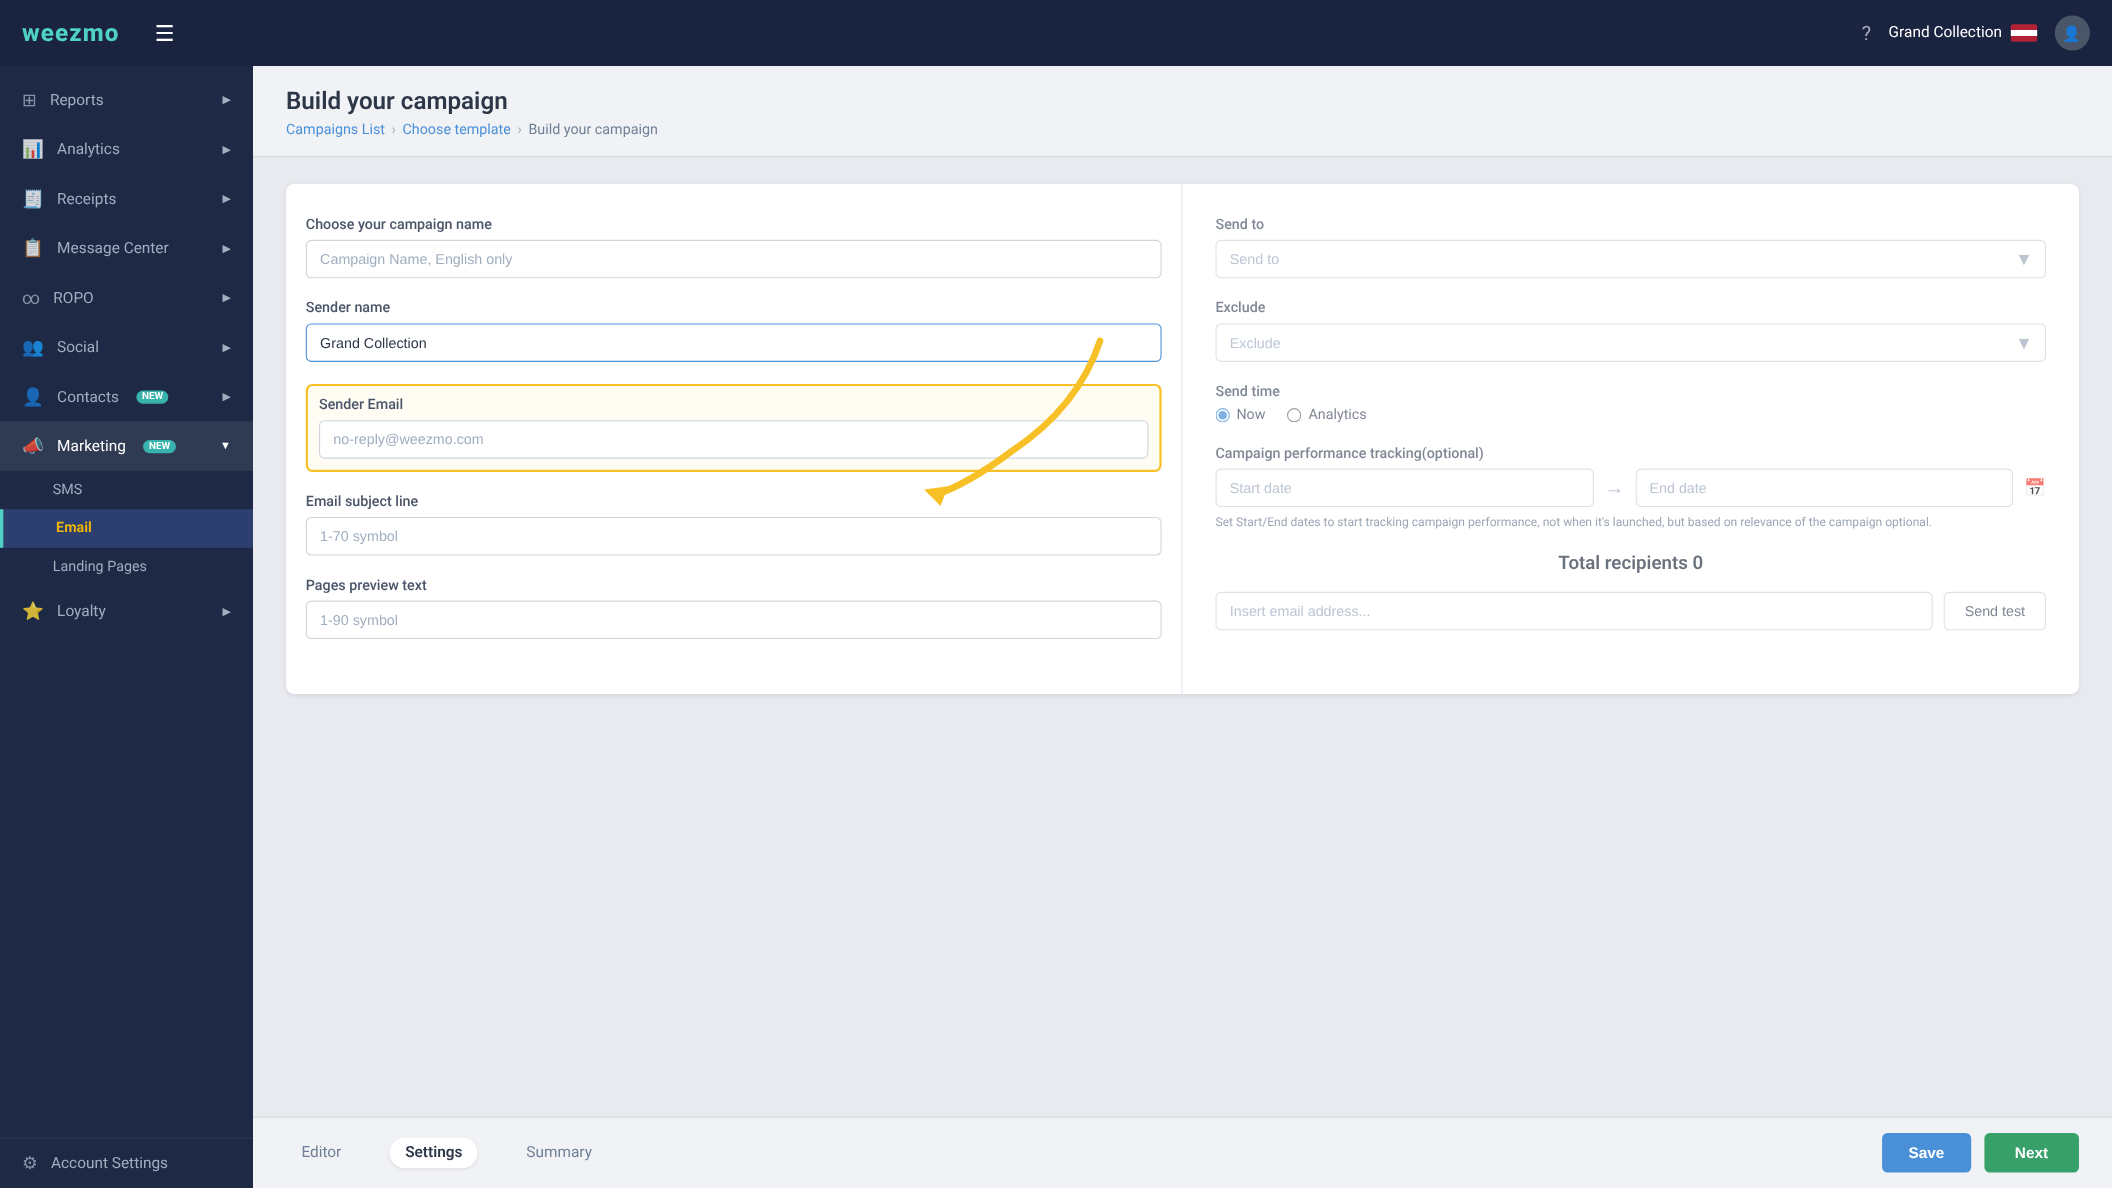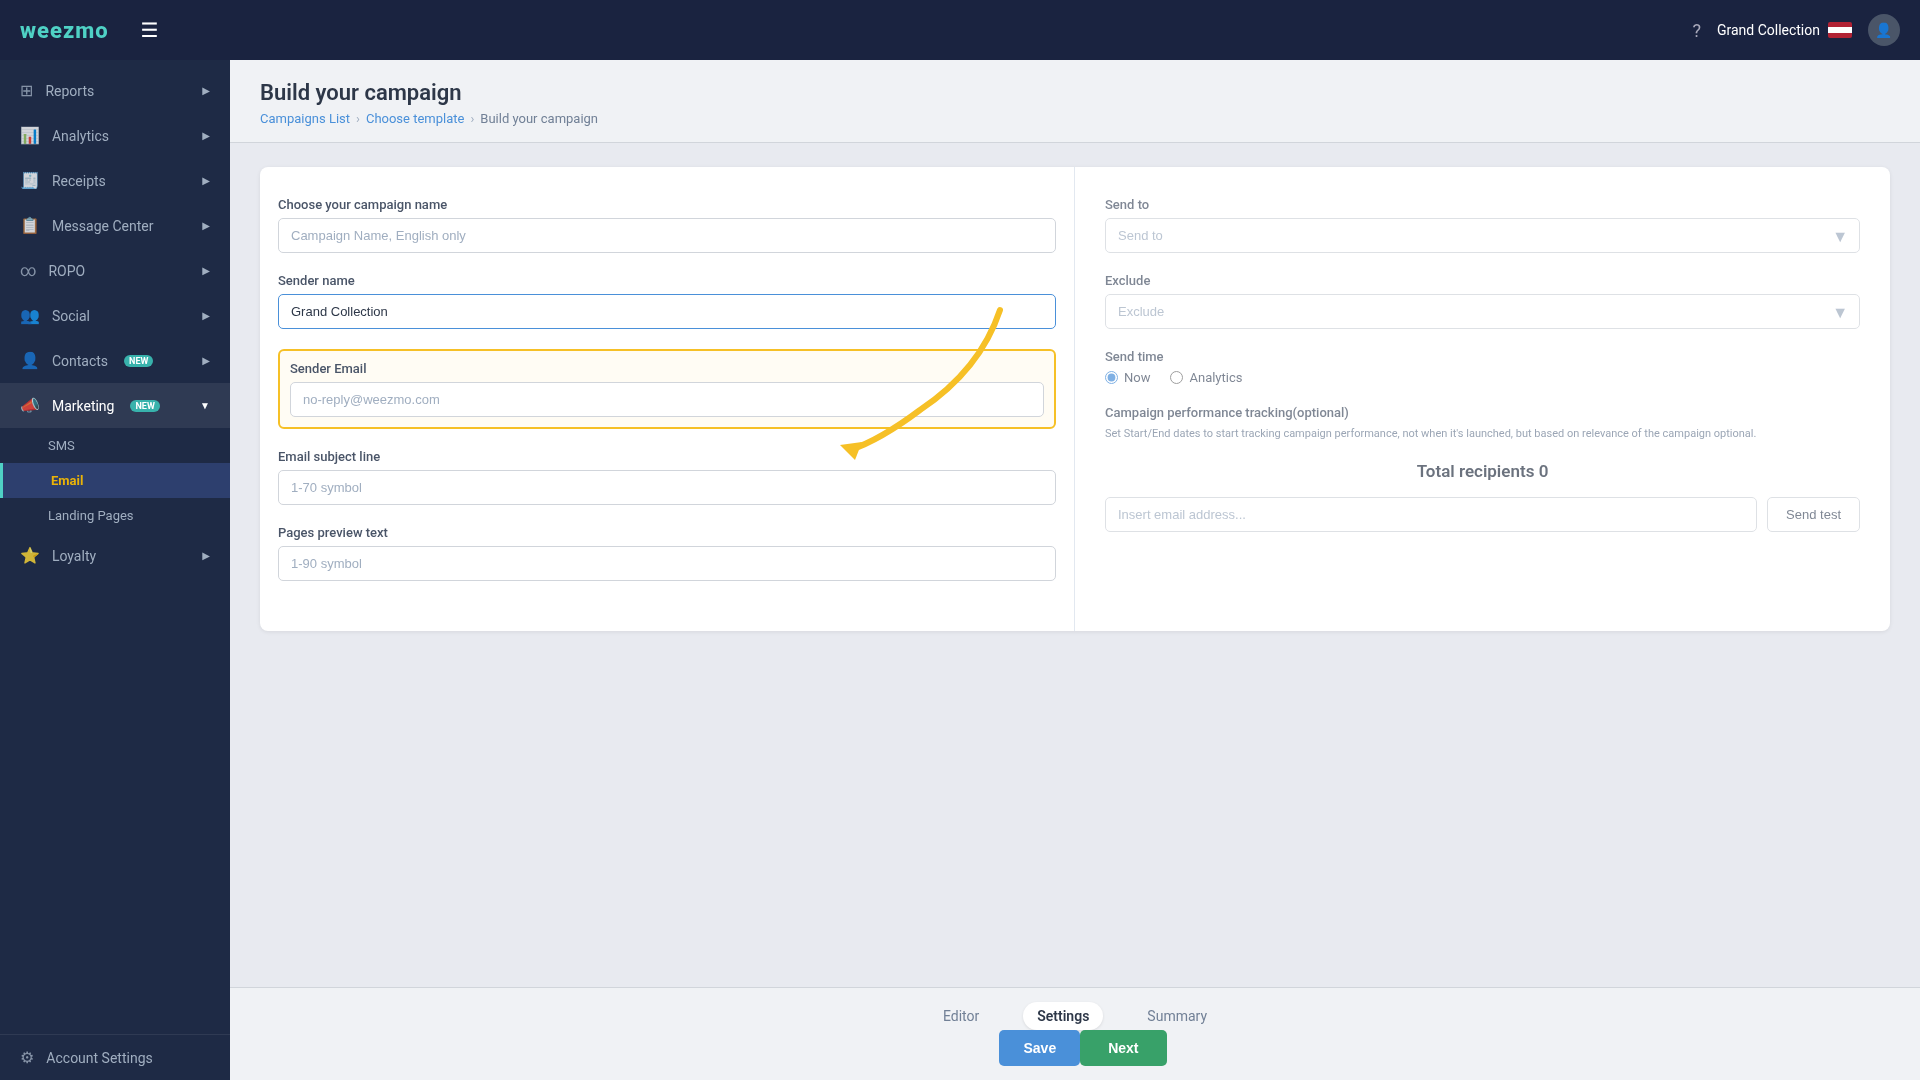--- a/index.html
+++ b/index.html
@@ -213,32 +213,31 @@
     }
 
     
     .bottom-bar {
       background: #f0f2f5;
       border-top: 1px solid #d1d5db;
       padding: 14px 30px;
       display: flex;
       align-items: center;
       justify-content: space-between;
-      flex-direction: column;
     }
     .step-tabs { display: flex; gap: 30px; align-items: center; }
     .step-tab {
       font-size: 14px;
       color: #718096;
       cursor: pointer;
       padding: 6px 14px;
       border-radius: 20px;
     }
     .step-tab.active { background: #fff; color: #2d3748; font-weight: 600; box-shadow: 0 1px 3px rgba(0,0,0,0.1); }
-    .bottom-actions { display: flex; gap: 0; padding-left: 16px; }
+    .bottom-actions { display: flex; gap: 12px; padding-left: 16px; }
     .btn-save {
       padding: 10px 24px;
       background: #4a90d9;
       color: #fff;
       border: none;
       border-radius: 5px;
       font-size: 14px;
       font-weight: 600;
       cursor: pointer;
     }
@@ -413,20 +412,26 @@
               </label>
               <label class="radio-label">
                 <input type="radio" name="send-time" style="">
                 <span>Analytics</span>
               </label>
             </div>
           </div>
 
           <div class="date-range-group form-group">
             <div class="form-label">Campaign performance tracking(optional)</div>
+            <div class="date-range-inputs">
+              <input type="text" class="date-input" placeholder="Start date" style="">
+              <span class="date-sep">→</span>
+              <input type="text" class="date-input" placeholder="End date" style="">
+              <span class="calendar-icon">📅</span>
+            </div>
             <div class="date-helper">Set Start/End dates to start tracking campaign performance, not when it's launched, but based on relevance of the campaign optional.</div>
           </div>
 
           <div class="total-recipients">
             <span>Total recipients</span>
             <span>0</span>
           </div>
 
           <div class="send-test-row">
             <input type="email" class="send-test-input" placeholder="Insert email address..." style="">

